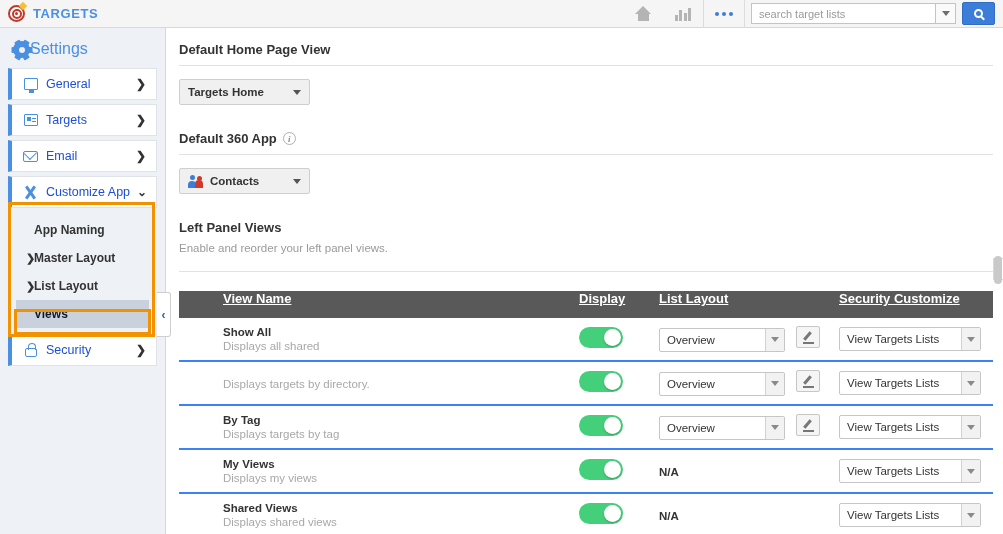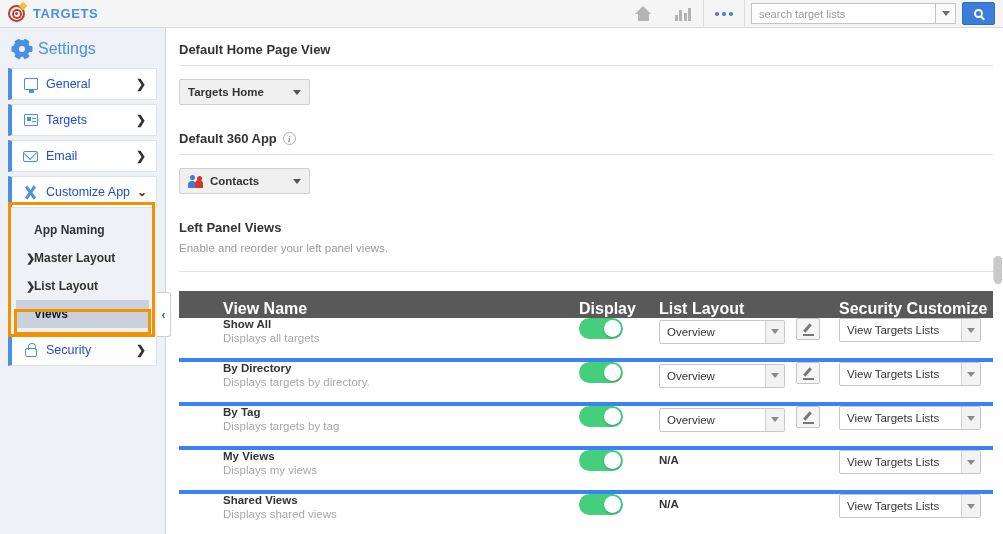--- a/index.html
+++ b/index.html
@@ -74,21 +74,21 @@
   .mag { width:9px; height:9px; border:2px solid #fff; border-radius:50%; position:relative; }
   .mag::after { content:""; position:absolute; right:-4px; bottom:-3px; width:5px; height:2px;
     background:#fff; transform:rotate(45deg); }
 
   
   .sidebar {
     position:absolute; left:0; top:28px; width:166px; height:506px;
     background:#eef1f5; border-right:1px solid #d4d7db;
   }
   .settings-head {
-    display:flex; align-items:flex-start; gap:8px; padding:12px 0 10px 13px;
+    display:flex; align-items:flex-end; padding:12px 0 10px 13px;
   }
   .settings-title { color:#4a90e2; font-size:16px; }
   .gear {
     width:17px; height:17px; border-radius:50%;
     background:
       radial-gradient(circle at 50% 50%, transparent 0 3.2px, #4a90e2 3.2px 100%);
     position:relative;
   }
   .gear::before, .gear::after {
     content:""; position:absolute; left:50%; top:50%; width:21px; height:6px;
@@ -192,31 +192,31 @@
     background:#d0392b; border-radius:4px 4px 0 0; }
   .people-ico .p2h { position:absolute; right:1.5px; top:1px; width:5px; height:5px;
     border-radius:50%; background:#d0392b; }
 
   .sec-gap { height:26px; }
   .subtext { font-size:11.5px; color:#9a9a9a; margin-top:7px; }
 
   
   .tbl { margin-top:19px; width:814px; }
   .thead {
-    height:27px; background:#595959; color:#fff; display:flex; align-items:flex-end;
-    font-size:16px; font-weight:bold;
+    height:27px; background:#595959; color:#fff; display:flex; align-items:flex-start;
+    font-size:13px; font-weight:bold;text-decoration:underline;
   }
   .c-handle { width:44px; }
   .c-name { width:348px; }
   .c-disp { width:88px;padding-left:8px; }
   .c-list { width:180px; }
   .c-sec { width:154px; }
 
   .trow {
-    display:flex; align-items:flex-start; min-height:44px; border-bottom:4px solid #3b82f6;
+    display:flex; align-items:center; min-height:44px; border-bottom:2px solid #3b82f6;
   }
   .vname { font-size:11.5px; color:#333; font-weight:bold; }
   .vdesc { font-size:11.5px; color:#a8a8a8; margin-top:2px; }
 
   .toggle {
     width:44px; height:21px; border-radius:11px; background:#44d07b; position:relative;
     display:inline-block;
   }
   .toggle .knob {
     position:absolute; right:2px; top:2px; width:17px; height:17px; border-radius:50%;
@@ -445,21 +445,21 @@
         <div class="c-name">View Name</div>
         <div class="c-disp">Display</div>
         <div class="c-list">List Layout</div>
         <div class="c-sec">Security Customize</div>
       </div>
 
       <div class="trow">
         <div class="c-handle"></div>
         <div class="c-name">
           <div class="vname">Show All</div>
-          <div class="vdesc">Displays all targets</div>
+          <div class="vdesc">Displays all shared</div>
         </div>
         <div class="c-disp">
           <span class="toggle"><span class="knob"></span></span>
         </div>
         <div class="c-list">
           <span class="select">
             <span class="sl">Overview</span>
             <span class="sbtn">
                 <i></i>
               </span>
@@ -477,21 +477,20 @@
             <span class="sbtn">
                 <i></i>
               </span>
           </span>
         </div>
       </div>
 
       <div class="trow">
         <div class="c-handle"></div>
         <div class="c-name">
-          <div class="vname">By Directory</div>
           <div class="vdesc">Displays targets by directory.</div>
         </div>
         <div class="c-disp">
           <span class="toggle"><span class="knob"></span></span>
         </div>
         <div class="c-list">
           <span class="select">
             <span class="sl">Overview</span>
             <span class="sbtn">
                 <i></i>

